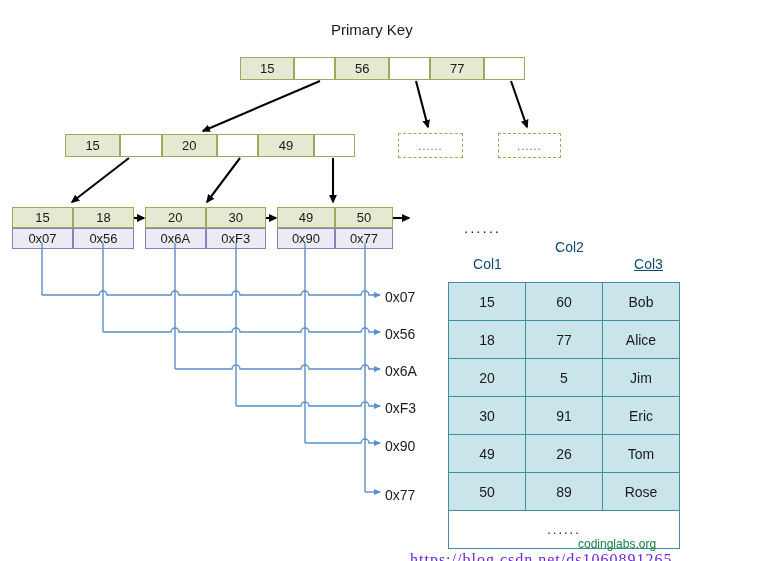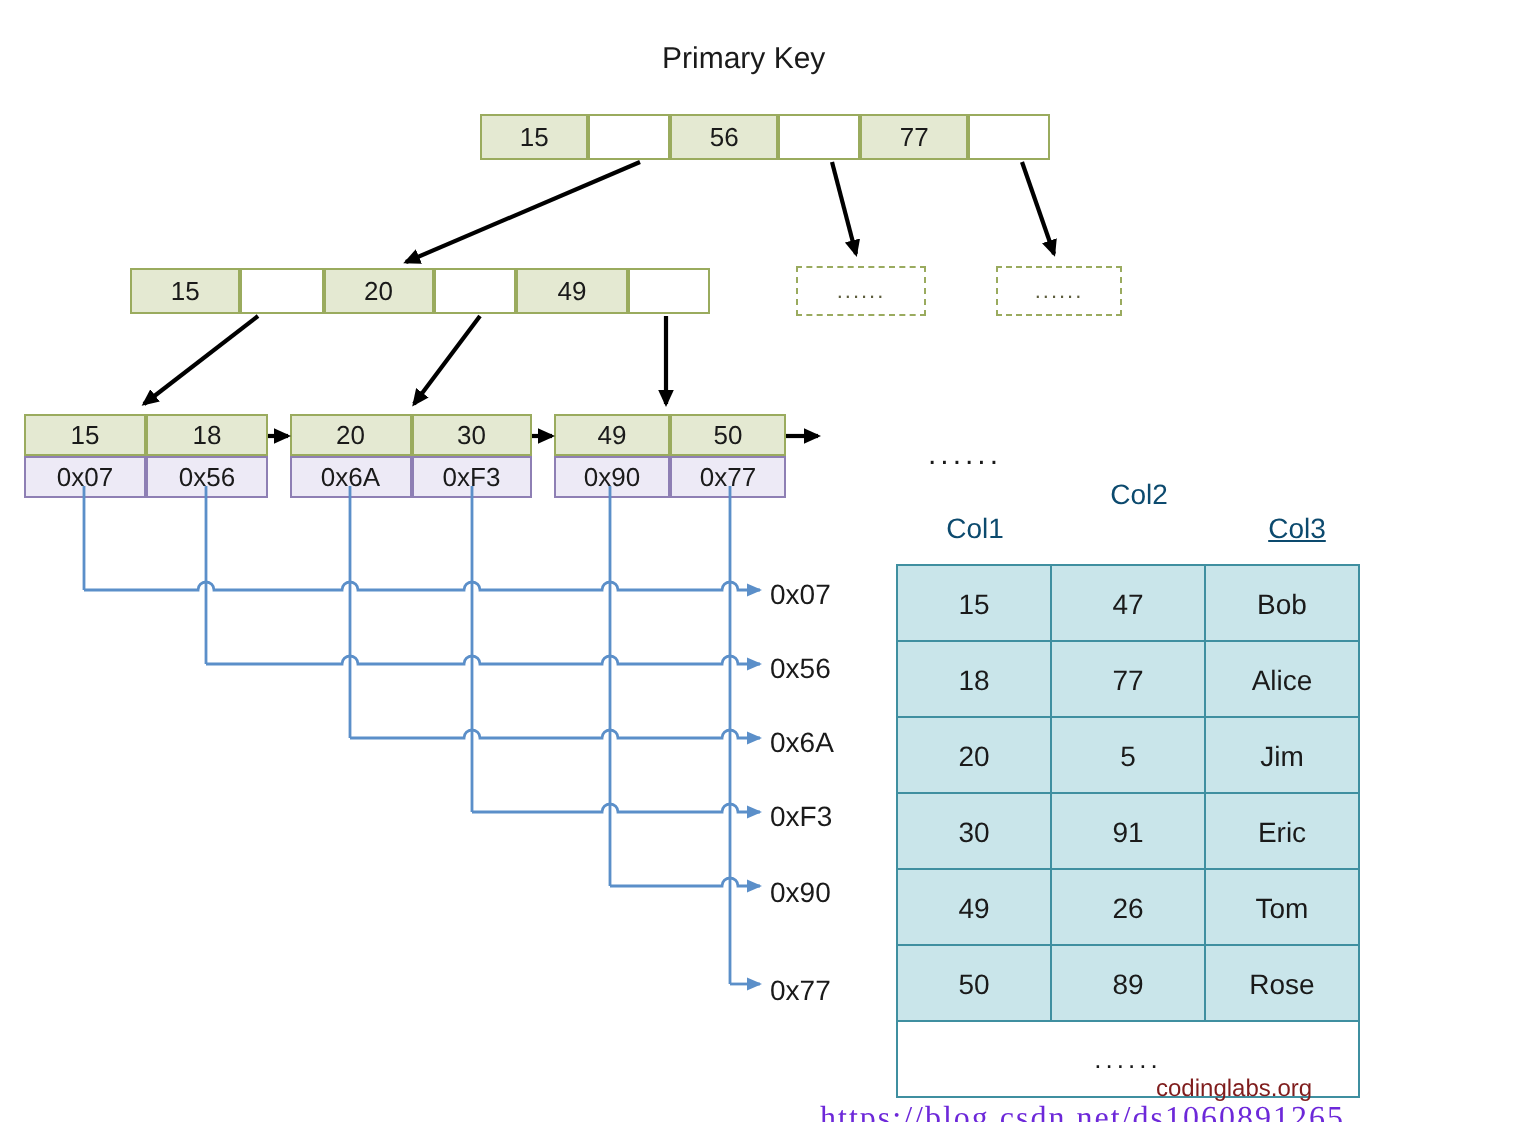--- a/index.html
+++ b/index.html
@@ -118,21 +118,21 @@
     font-family:"Liberation Serif", serif;
     font-size:16px;
     color:#6d28d9;
     white-space:nowrap;
     letter-spacing:1px;
     margin-top:23px;
   }
   .wm-codinglabs{
     position:absolute;
     font-size:12px;
-    color:#7f1d1d;
+    color:#15803d;
     white-space:nowrap;
   }
 
   svg.overlay{
     position:absolute;left:0;top:0;
     width:766px;height:561px;
     pointer-events:none;
   }
 </style>
 </head>
@@ -209,21 +209,21 @@
 
   <table class="data-table" id="data-table" style="left:448px;top:282px;width:231px;">
     <colgroup>
         <col style="width:77px">
         <col style="width:77px">
         <col style="width:77px">
       </colgroup>
     <tbody id="data-table-body">
         <tr>
           <td>15</td>
-          <td>47</td>
+          <td>60</td>
           <td>Bob</td>
         </tr>
         <tr>
           <td>18</td>
           <td>77</td>
           <td>Alice</td>
         </tr>
         <tr>
           <td>20</td>
           <td>5</td>

